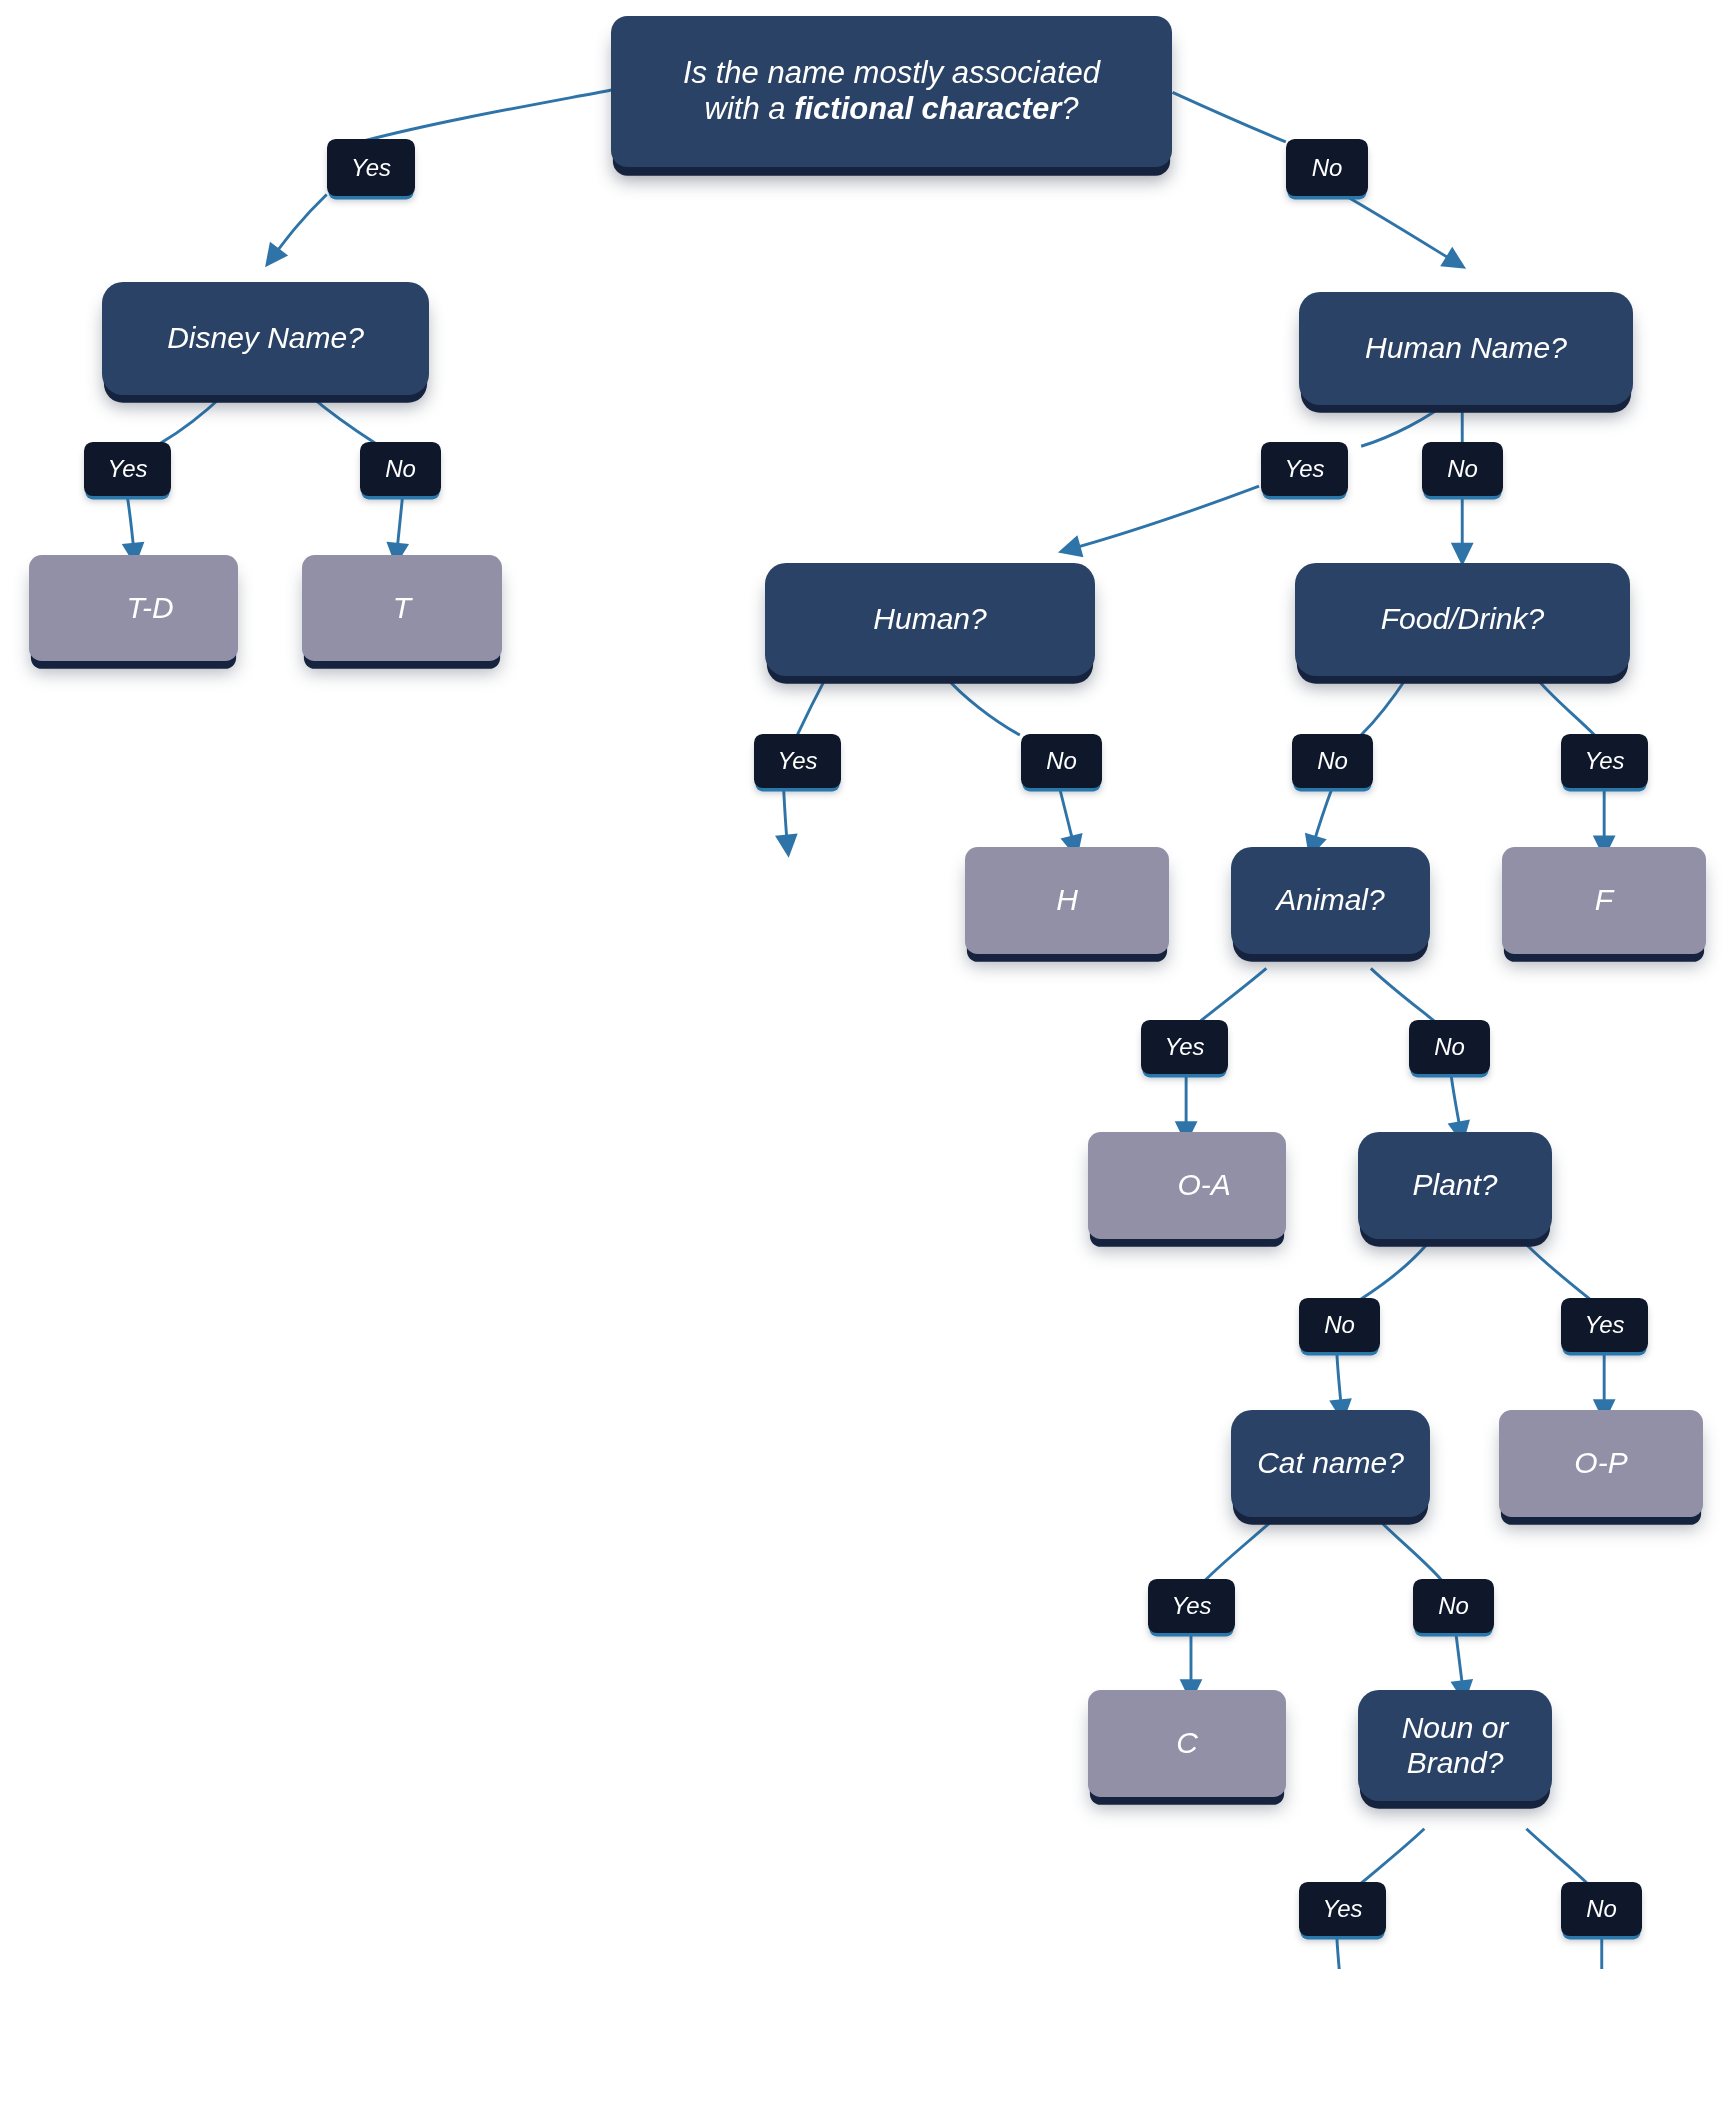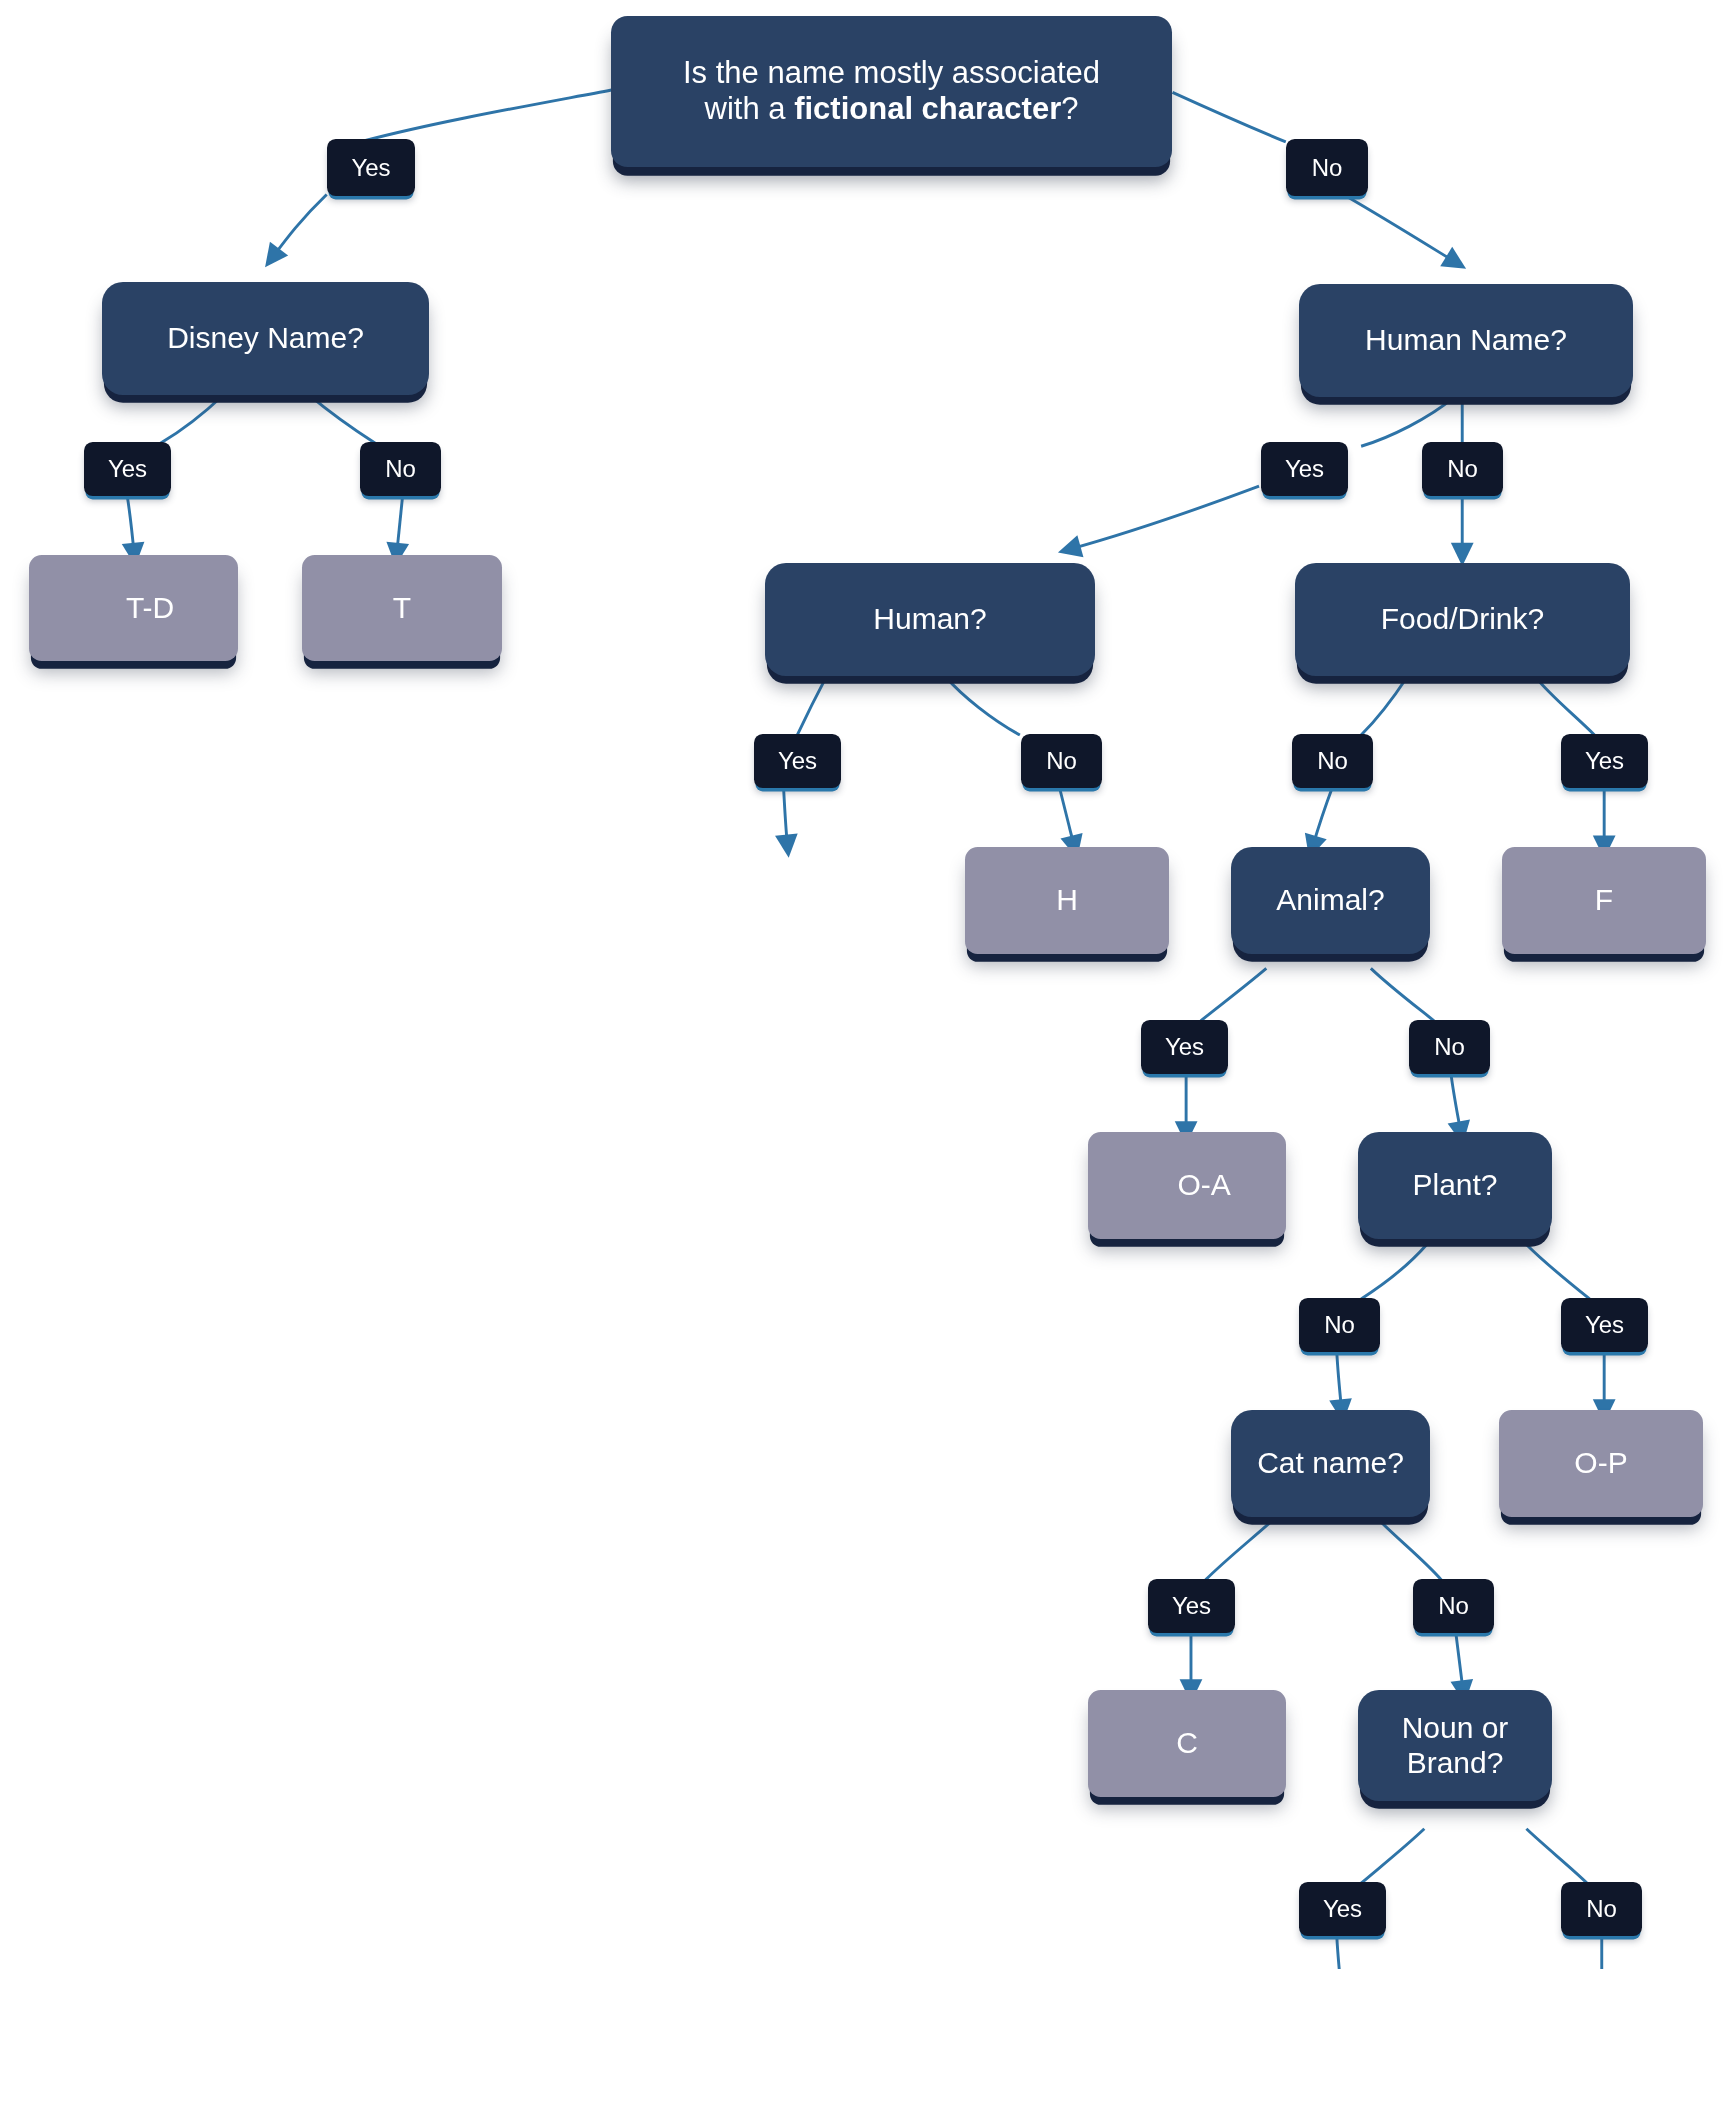--- a/index.html
+++ b/index.html
@@ -2,20 +2,21 @@
 <html style="font-size:7.8px"><head>
 <meta charset="utf-8">
 <style>
   html,body{margin:0;padding:0;background:#ffffff;}
   body{font-family:"Liberation Sans","DejaVu Sans",sans-serif;}
   #stage{
     position:relative;
     width:1733px;height:1969px;
     background:#ffffff;
     overflow:hidden;
+    font-style:italic;
   }
   #edges{position:absolute;left:0;top:0;width:1733px;height:2119px;pointer-events:none;}
 
   
   .node{
     position:absolute;
     box-sizing:border-box;
     display:flex;align-items:center;justify-content:center;
     text-align:center;
     color:#ffffff;
@@ -155,21 +156,21 @@
     <span>No</span>
   </div>
 
   <div class="node terminal" style="left:29px;top:555px;width:209px;height:106px;padding-left:40px;">
     <span class="inner">T-D</span>
   </div>
   <div class="node terminal" style="left:302px;top:555px;width:200px;height:106px;">
     <span class="inner">T</span>
   </div>
 
-  <div class="node decision" style="left:1299px;top:284px;width:334px;height:113px;">
+  <div class="node decision" style="left:1299px;top:292px;width:334px;height:113px;">
     <span class="inner">Human Name?</span>
   </div>
   <div class="pill" style="left:1261px;top:442px;width:87px;height:54px;">
     <span>Yes</span>
   </div>
   <div class="pill" style="left:1422px;top:442px;width:81px;height:54px;">
     <span>No</span>
   </div>
 
   <div class="node decision" style="left:765px;top:563px;width:330px;height:113px;">

